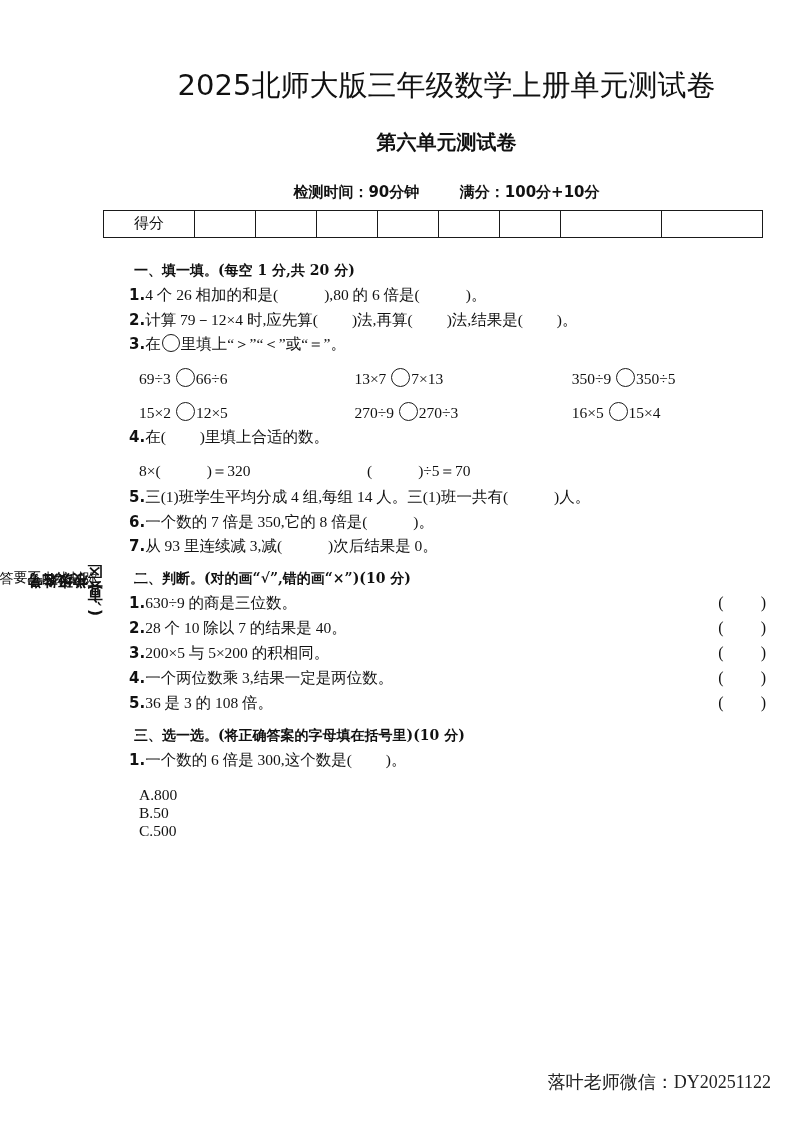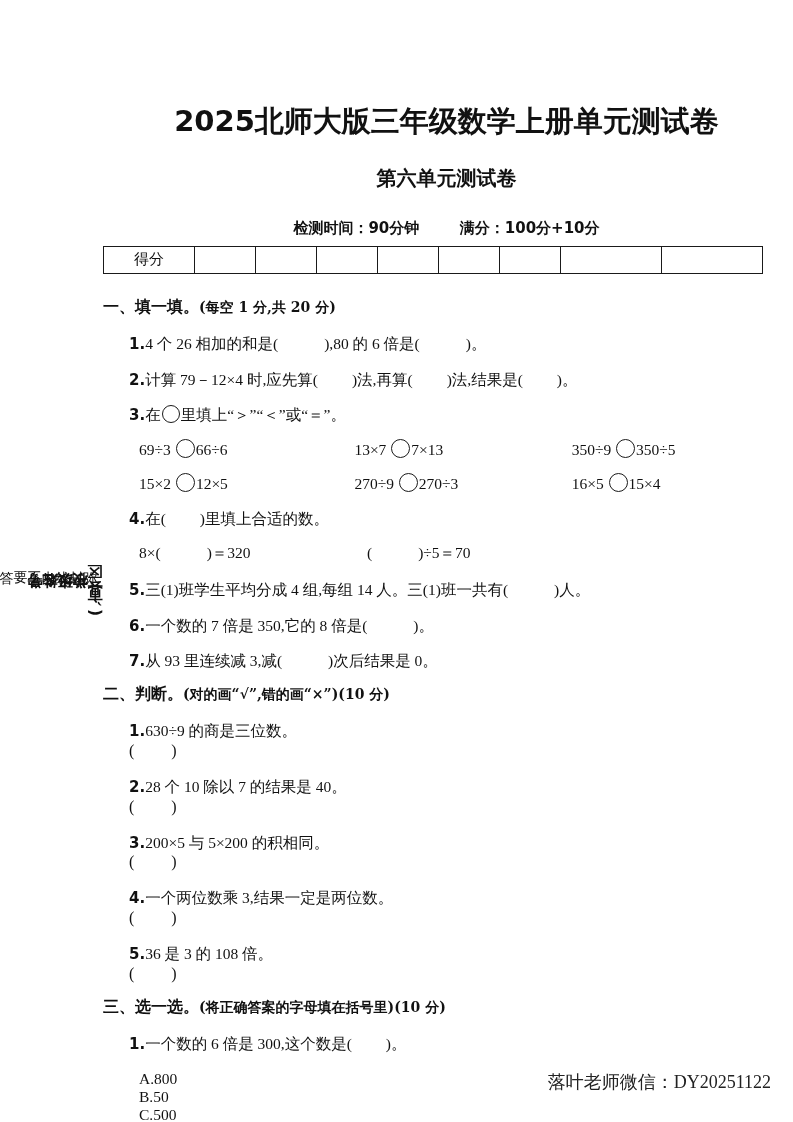--- a/index.html
+++ b/index.html
@@ -69,25 +69,25 @@
   
   #sheet {
     position: absolute;
     left: 100px; top: 0;
     width: 693px; height: 1122px;
   }
 
   #paper-title {
     text-align: center;
     font-family: "DejaVu Sans", "Liberation Sans", sans-serif;
-    font-weight: 700;
+    font-weight: 400;
     font-size: 29px;
     letter-spacing: 0px;
     margin: 0;
-    padding-top: 104px;
+    padding-top: 68px;
     line-height: 1.2;
     white-space: nowrap;
   }
   #paper-subtitle {
     text-align: center;
     font-family: "DejaVu Sans", "Liberation Sans", sans-serif;
     font-weight: 700;
     font-size: 20px;
     margin: 0;
     padding-top: 26px;
@@ -126,48 +126,49 @@
 
   .section-head {
     font-size: 16px;
     margin-top: 13px;
     margin-bottom: 2px;
     white-space: nowrap;
   }
   .section-head .sec-title {
     font-family: "DejaVu Sans", "Liberation Sans", sans-serif;
     font-weight: 700;
-    font-size: 16px;
+    font-size: 14px;
+    margin-left: 31px;
   }
   .section-head .sec-note {
     font-family: "DejaVu Serif", "Liberation Serif", serif;
     font-weight: 700;
     font-size: 14px;
   }
 
   .q {
-    margin-top: 16px;
+    margin-top: 5px;
     padding-left: 26px;
     font-size: 15.5px;
     line-height: 1.25;
     white-space: nowrap;
     position: relative;
   }
   .qnum {
     font-family: "DejaVu Sans", "Liberation Sans", sans-serif;
     font-weight: 700;
     font-size: 15px;
   }
   .q .txt { font-family: "Liberation Serif", "DejaVu Serif", serif; }
 
   .blank { display: inline-block; width: 46px; }
   .blank.sm { width: 34px; }
 
   
-  .q.judge { display: flex; justify-content: space-between; align-items: baseline; padding-right: 6px; flex-direction: column; }
+  .q.judge { display: flex; justify-content: space-between; align-items: baseline; padding-right: 6px; }
   .judge-bracket { font-size: 16px; letter-spacing: 1px; padding-right: 14px; }
   .judge-bracket .gapb { display: inline-block; width: 36px; }
 
   
   .mathrow {
     margin-top: 14px;
     padding-left: 36px;
     font-size: 15.5px;
     display: flex;
   }

